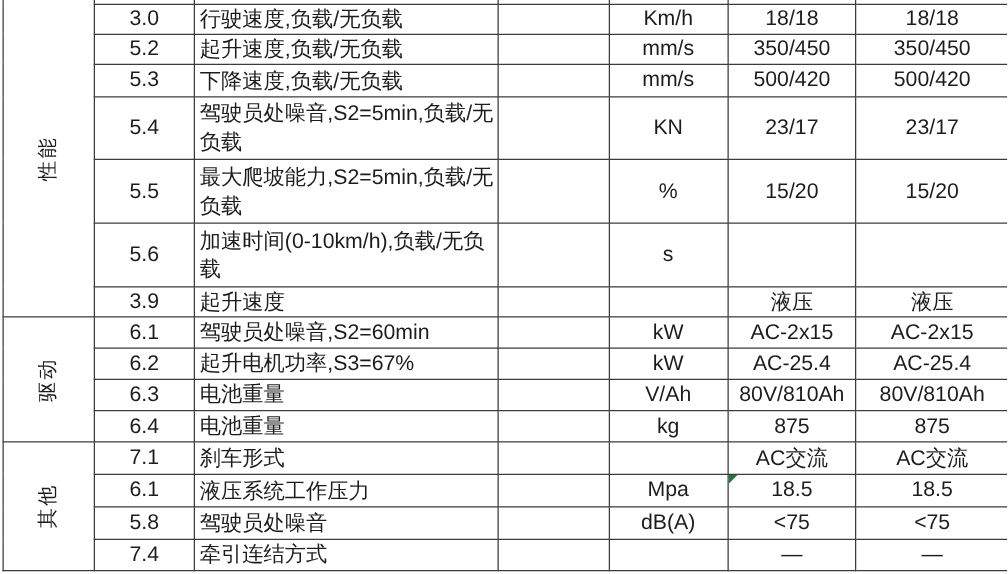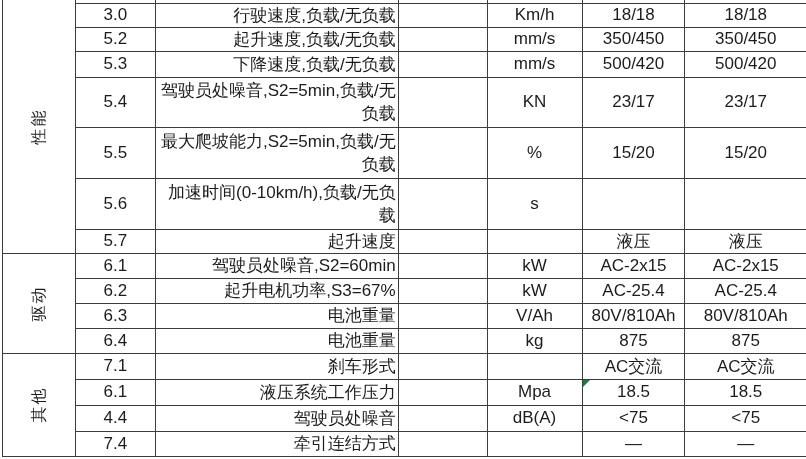--- a/index.html
+++ b/index.html
@@ -20,21 +20,21 @@
   }
   td{
     border:1px solid #3c3c3c;
     padding:0;
     text-align:center;
     vertical-align:middle;
     overflow:hidden;
     white-space:nowrap;
   }
   td.desc{
-    text-align:right;
+    text-align:left;
     padding:0 2px 0 4px;
     line-height:23px;
     white-space:normal;
     word-break:break-all;
   }
   tr.sliver td{border-top:none;}
   td.cat{border-top:none;}
   td.cat2{}
   .last-col{border-right:none;}
   .vlabel{
@@ -121,21 +121,21 @@
       </tr>
       <tr style="height:51px">
         <td>5.6</td>
         <td class="desc">加速时间(0-10km/h),负载/无负载</td>
         <td></td>
         <td>s</td>
         <td></td>
         <td class="last-col"></td>
       </tr>
       <tr style="height:24px">
-        <td>5.7</td>
+        <td>3.9</td>
         <td class="desc">起升速度</td>
         <td></td>
         <td></td>
         <td>液压</td>
         <td class="last-col">液压</td>
       </tr>
 
       <tr style="height:25px">
         <td class="cat2" rowspan="4"><span class="vlabel">驱动</span></td>
         <td>6.1</td>
@@ -181,21 +181,21 @@
       </tr>
       <tr style="height:26px">
         <td>6.1</td>
         <td class="desc">液压系统工作压力</td>
         <td></td>
         <td>Mpa</td>
         <td class="rel"><i class="tri"></i><span>18.5</span></td>
         <td class="last-col">18.5</td>
       </tr>
       <tr style="height:26px">
-        <td>4.4</td>
+        <td>5.8</td>
         <td class="desc">驾驶员处噪音</td>
         <td></td>
         <td>dB(A)</td>
         <td>&lt;75</td>
         <td class="last-col">&lt;75</td>
       </tr>
       <tr style="height:25px">
         <td>7.4</td>
         <td class="desc">牵引连结方式</td>
         <td></td>

